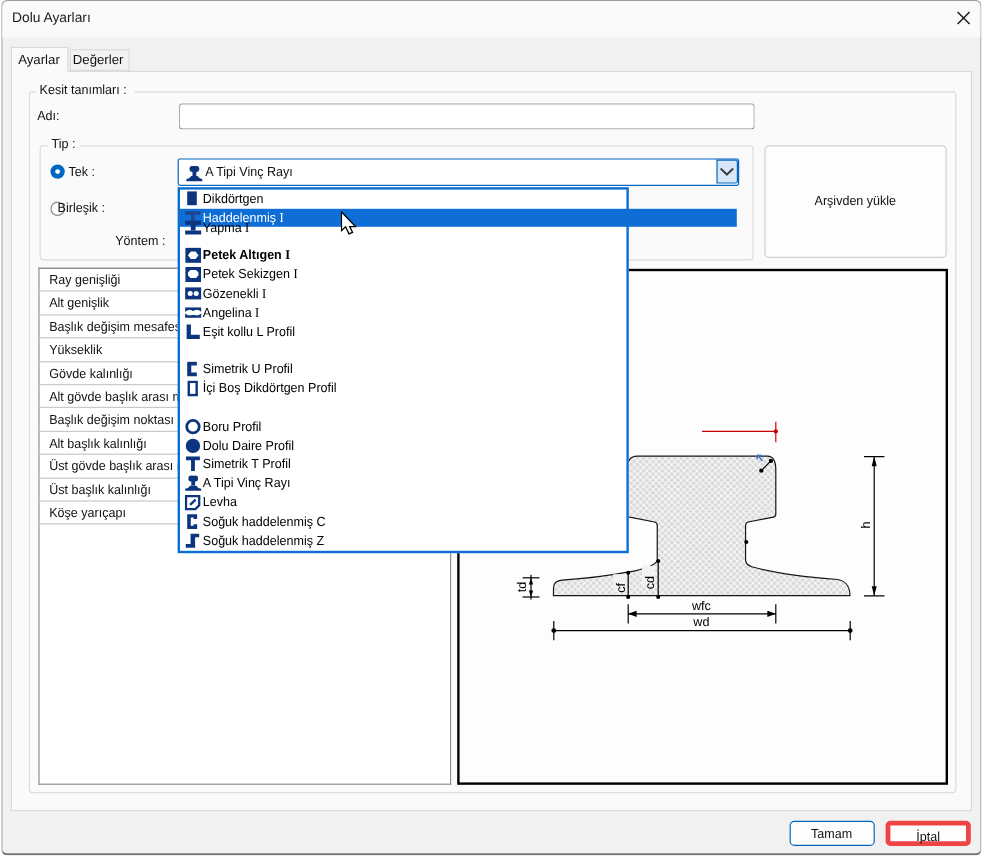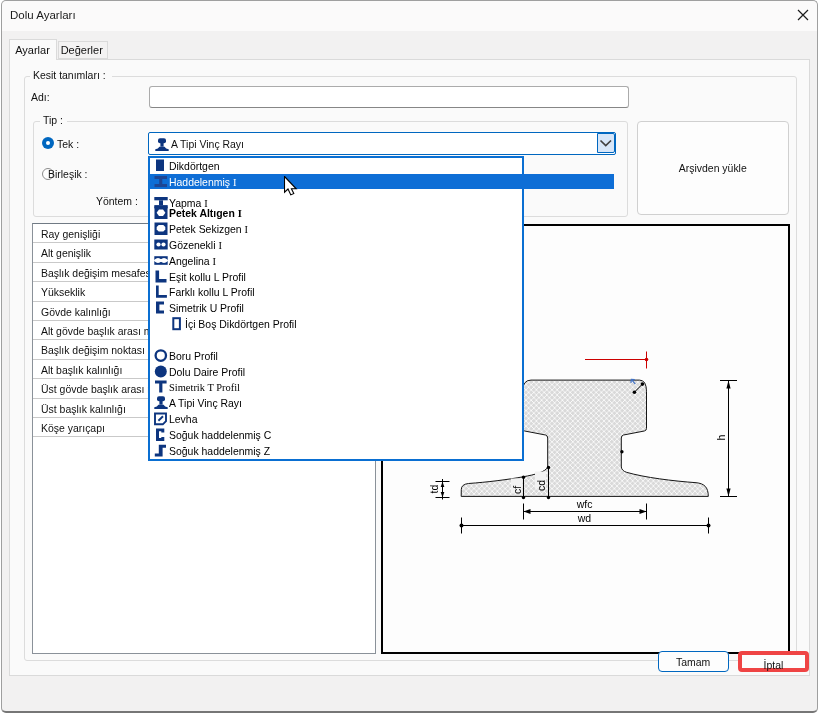--- a/index.html
+++ b/index.html
@@ -38,21 +38,21 @@
 #cbicon { left:6px; top:5px; }
 #cbtext { left:22px; top:5px; font-size:11px; }
 #cbarrow { right:0px; top:0px; width:18.5px; height:20.5px; background:#d7e6f8; border:1.5px solid #0067c0; border-radius:0 2px 2px 0; }
 #dropdown { left:148px; top:155.8px; width:376px; height:305px; background:#fff; border:2px solid #0a6fd2; z-index:6; }
 .ditem { position:absolute; left:0; width:464px; height:15.85px; font-size:11px; color:#000; }
 .ditem .ic { position:absolute; left:3.5px; top:1px; }
 .ditem .tx { position:absolute; left:19px; top:2px; }
 .hl { background:#0e6ed6;text-align:center; }
 .hl .tx { color:#fff; }
 #cursor { left:283.5px; top:175.8px; z-index:9; }
-#footer { left:0; top:643px; width:819px; height:37px; }
+#footer { left:0; top:676px; width:819px; height:37px; }
 .btn { position:absolute; top:8px; height:21px; background:#fdfdfd; border:4px solid #ef4444; border-radius:4px; font-size:11px; color:#111; text-align:center; line-height:20px; }
 #btnTamam { left:657.7px; top:8.3px; width:71.6px; border:1.5px solid #0067c0; }
 #btnIptal { left:737.8px; top:8.3px; width:71.7px; }
 </style>
 </head>
 <body>
 <div id="stage">
  <div id="dialog" class="abs"></div>
   <div id="titlebar" class="abs"></div>
   <div id="title" class="abs">Dolu Ayarları</div>
@@ -171,21 +171,21 @@
             <rect x="2" y="0.5" width="8" height="11.5" fill="#0d357f"></rect>
           </svg></span>
         <span class="tx"><span class="sx">Dikdörtgen</span></span>
       </div>
       <div class="ditem hl" style="top: 15.83px;">
         <span class="ic"><svg width="14" height="14" viewBox="0 0 14 14">
             <path d="M0.5 1 h12.5 v3 h-4.7 v5 h4.7 v3 h-12.5 v-3 h4.7 v-5 h-4.7 z" fill="#1e4693"></path>
           </svg></span>
         <span class="tx"><span class="sx">Haddelenmiş <span class="seri">I</span></span></span>
       </div>
-      <div class="ditem" style="top: 37px;">
+      <div class="ditem" style="top: 24px;">
         <span class="ic"><svg width="14" height="14" viewBox="0 0 14 14">
             <rect x="0.3" y="1" width="13.4" height="3.3" fill="#0d357f"></rect>
             <rect x="5" y="4.3" width="4" height="4.8" fill="#0d357f"></rect>
             <rect x="0.3" y="9.1" width="13.4" height="3.3" fill="#0d357f"></rect>
           </svg></span>
         <span class="tx"><span class="sx">Yapma <span class="seri">I</span></span></span>
       </div>
       <div class="ditem" style="top: 47.49px; font-weight: bold;">
         <span class="ic"><svg width="14" height="14" viewBox="0 0 14 14">
             <rect x="0.5" y="0.5" width="13" height="12.5" fill="#0d357f"></rect>
@@ -214,51 +214,45 @@
             <path d="M1 6.5 Q4 3.6 7 6.5 Q10 9.4 13 6.5 Q10 3.6 7 6.5 Q4 9.4 1 6.5 z" fill="#fff" stroke="#fff" stroke-width="1.8"></path>
           </svg></span>
         <span class="tx"><span class="sx">Angelina <span class="seri">I</span></span></span>
       </div>
       <div class="ditem" style="top: 110.81px;">
         <span class="ic"><svg width="14" height="14" viewBox="0 0 14 14">
             <path d="M1.5 0.5 h3.6 v8.4 h7.4 v3.6 h-11 z" fill="#0d357f"></path>
           </svg></span>
         <span class="tx"><span class="sx">Eşit kollu L Profil</span></span>
       </div>
-      <div class="ditem" style="top: 126.64px;">
-        <span class="ic"><svg width="14" height="14" viewBox="0 0 14 14">
-            <path d="M2 0.5 h2.7 v9.5 h8.2 v2.7 h-10.9 z" fill="#0d357f"></path>
-          </svg></span>
-        <span class="tx"><span class="sx">Farklı kollu L Profil</span></span>
-      </div>
       <div class="ditem" style="top: 142.47px;">
         <span class="ic"><svg width="14" height="14" viewBox="0 0 14 14">
             <path d="M2 0.5 h8 v3 h-4.6 v6 h4.6 v3 h-8 z" fill="#0d357f"></path>
           </svg></span>
         <span class="tx"><span class="sx">Simetrik U Profil</span></span>
       </div>
-      <div class="ditem" style="top: 158.3px; margin-left: 16px;">
+      <div class="ditem" style="top: 158.3px;">
         <span class="ic"><svg width="14" height="14" viewBox="0 0 14 14">
             <rect x="3.3" y="1.2" width="6.6" height="11" fill="none" stroke="#0d357f" stroke-width="2"></rect>
           </svg></span>
         <span class="tx"><span class="sx">İçi Boş Dikdörtgen Profil</span></span>
       </div>
       <div class="ditem" style="top: 189.96px;">
         <span class="ic"><svg width="14" height="14" viewBox="0 0 14 14">
             <circle cx="6.8" cy="6.6" r="5.2" fill="none" stroke="#0d357f" stroke-width="2.3"></circle>
           </svg></span>
         <span class="tx"><span class="sx">Boru Profil</span></span>
       </div>
       <div class="ditem" style="top: 205.79px;">
         <span class="ic"><svg width="14" height="14" viewBox="0 0 14 14">
             <circle cx="6.8" cy="6.6" r="6" fill="#0d357f"></circle>
           </svg></span>
         <span class="tx"><span class="sx">Dolu Daire Profil</span></span>
       </div>
-      <div class="ditem" style="top: 221.62px; font-family: Liberation Serif, serif;">
+      <div class="ditem" style="top: 221.62px;">
         <span class="ic"><svg width="14" height="14" viewBox="0 0 14 14">
             <path d="M1 0.5 h11.6 v3 h-4.2 v9 h-3.2 v-9 h-4.2 z" fill="#0d357f"></path>
           </svg></span>
         <span class="tx"><span class="sx">Simetrik T Profil</span></span>
       </div>
       <div class="ditem" style="top: 237.45px;">
         <span class="ic"><svg width="14" height="14" viewBox="0 0 14 14">
             <rect x="3" y="0.3" width="8" height="5" rx="2" fill="#0d357f"></rect>
             <rect x="5.4" y="4" width="3.2" height="4.7" fill="#0d357f"></rect>
             <path d="M0.3 11.3 q3 -0.5 4.1 -2.6 h5.2 q1.1 2.1 4.1 2.6 l0 1.7 h-13.4 z" fill="#0d357f"></path>

